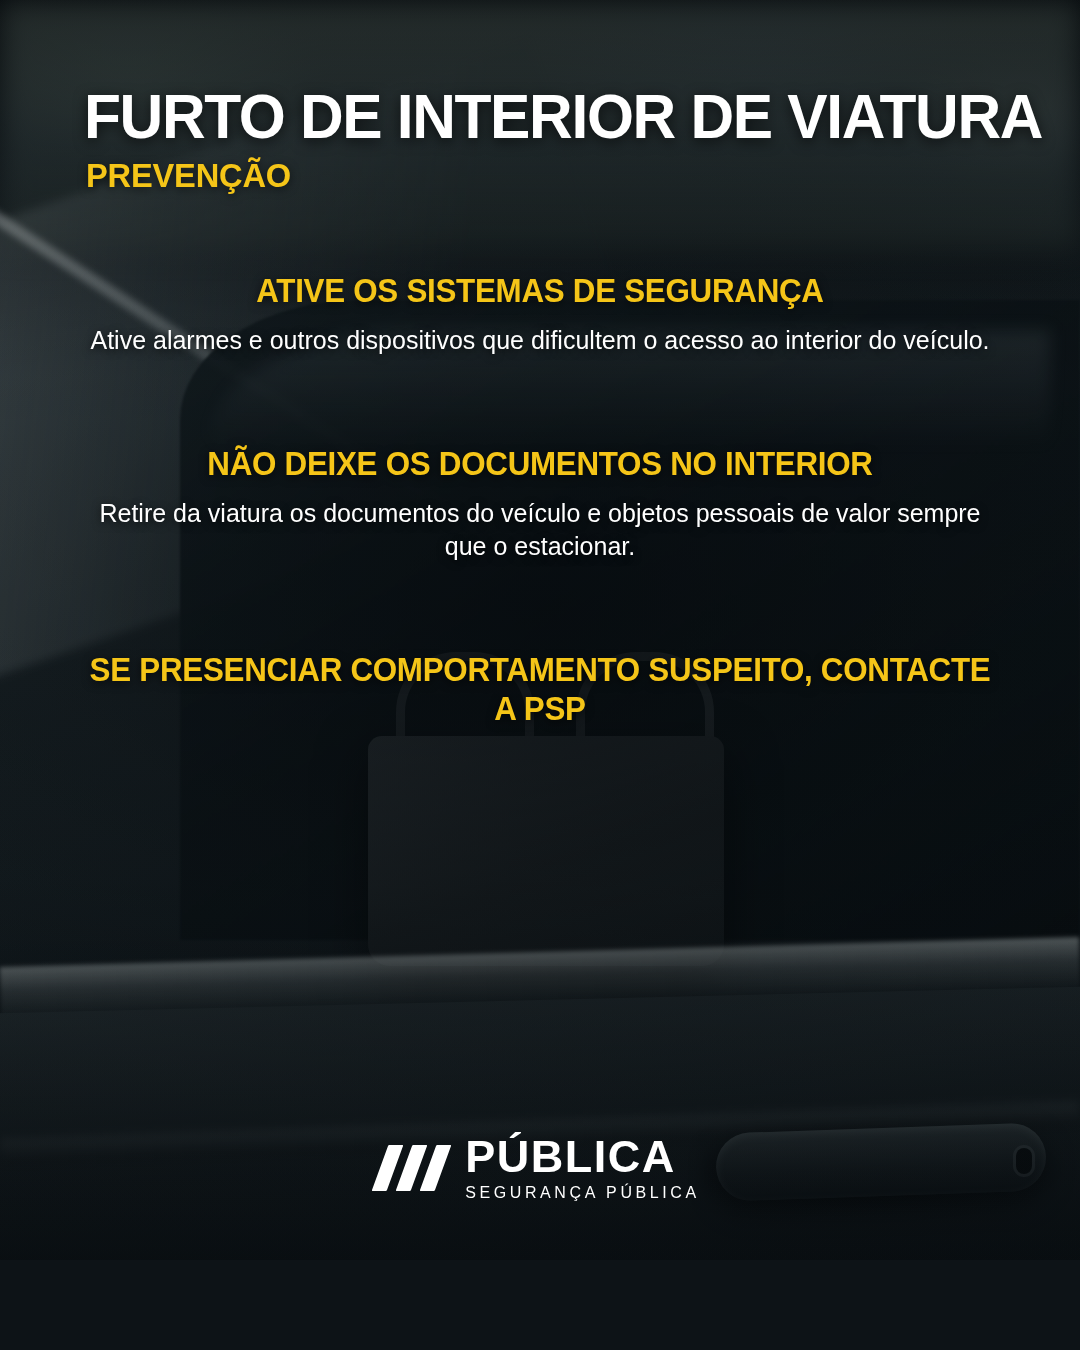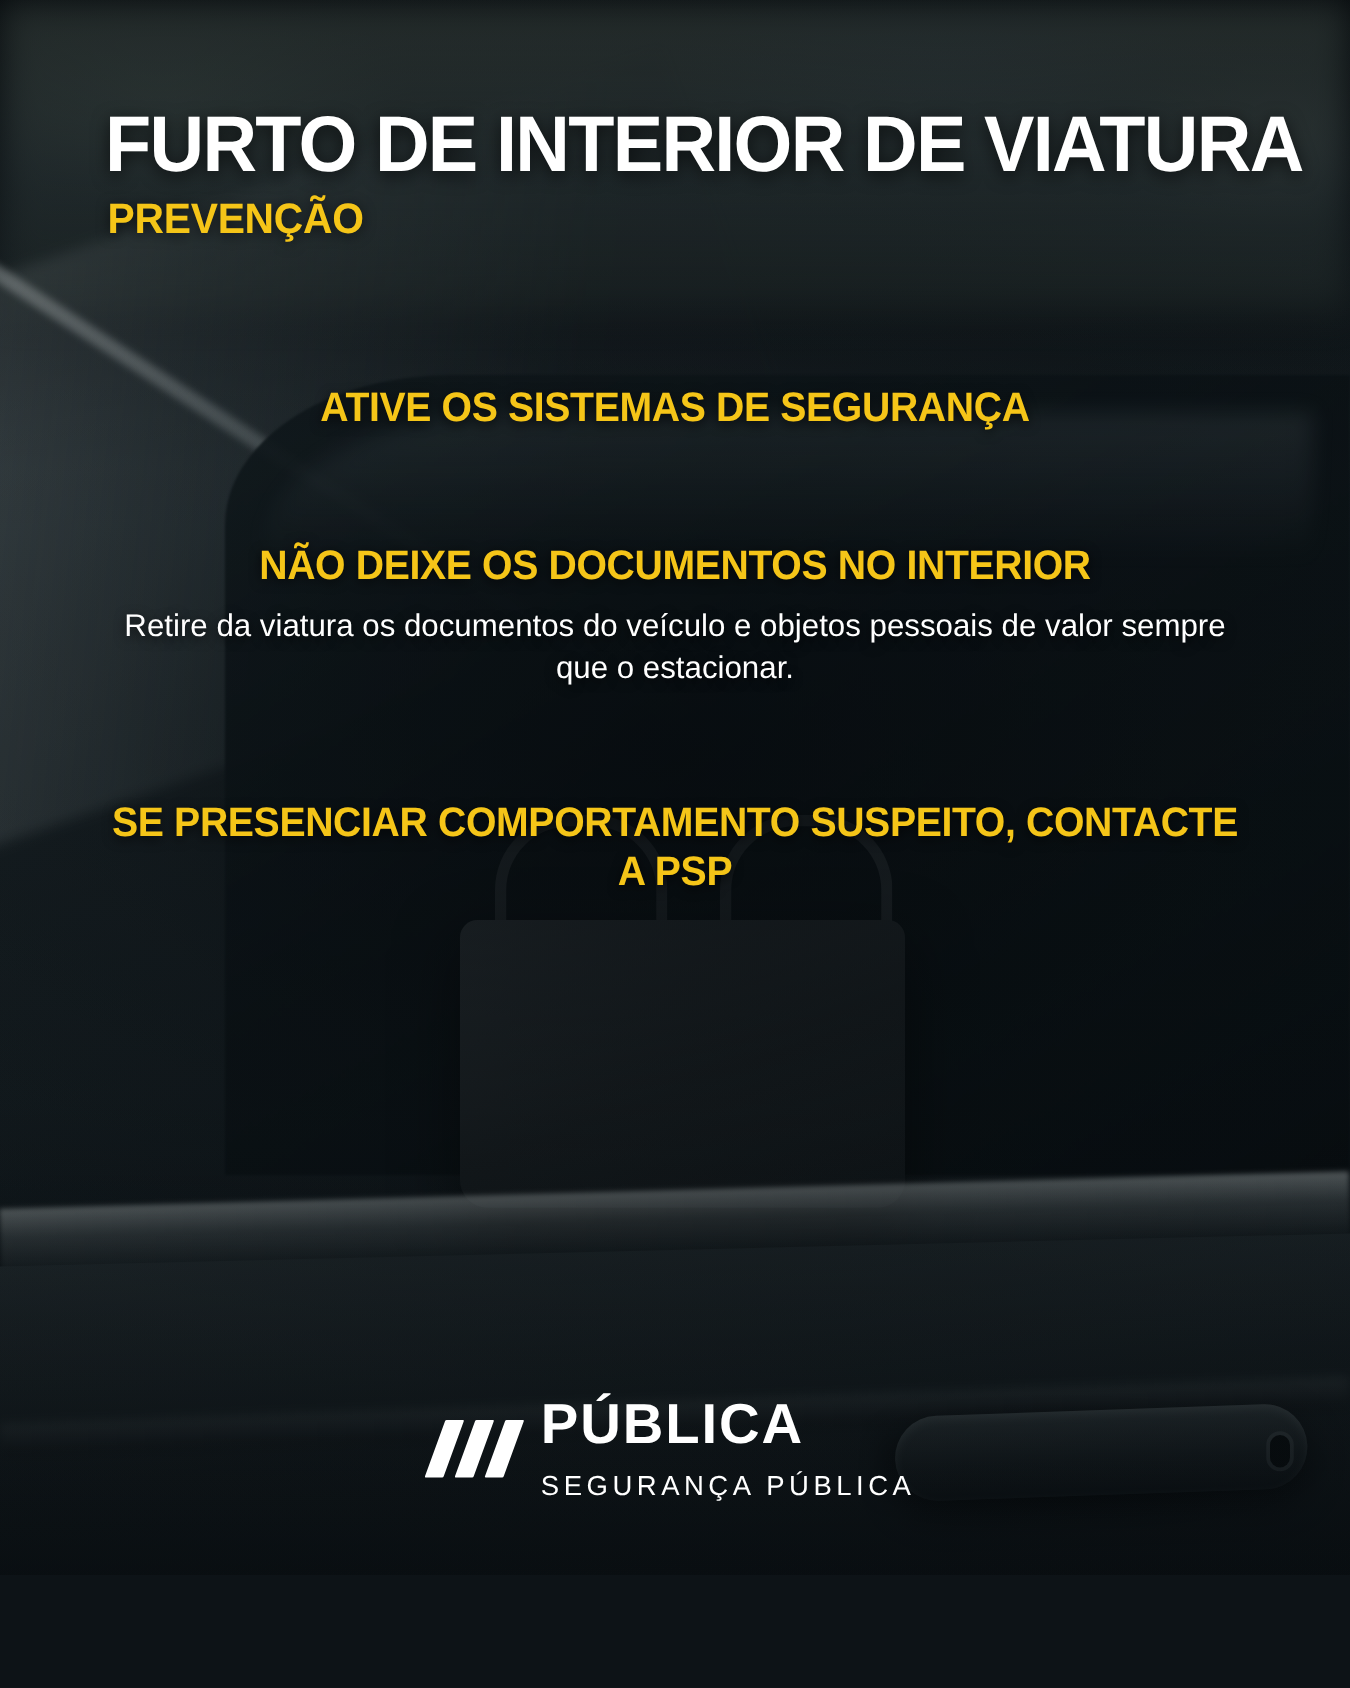--- a/index.html
+++ b/index.html
@@ -185,21 +185,21 @@
     color: #f5c518;
     font-size: 34px;
     font-weight: 700;
     letter-spacing: -0.2px;
     text-shadow: 0 2px 10px rgba(0,0,0,0.6);
     transform: scaleX(0.96);
     transform-origin: left center;
   }
 
   .tips {
-    margin-top: 112px;
+    margin-top: 77px;
     padding: 0 60px;
     display: flex;
     flex-direction: column;
     gap: 88px;
   }
   .tip {
     text-align: center;
   }
   .tip-title {
     margin: 0;
@@ -252,24 +252,24 @@
   }
   .logo-main {
     color: #ffffff;
     font-size: 45px;
     font-weight: 700;
     letter-spacing: 1.5px;
     line-height: 1;
   }
   .logo-sub {
     color: #ffffff;
-    font-size: 22px;
+    font-size: 16px;
     font-weight: 400;
     letter-spacing: 3.6px;
-    margin-top: 15px;
+    margin-top: 5px;
   }
 </style>
 </head>
 <body>
 
 <div class="poster">
 
   <div class="bg">
     <div class="bg-street"></div>
     <div class="pillar"></div>
@@ -292,20 +292,21 @@
 
     <div class="header">
       <h1 class="title">FURTO DE INTERIOR DE VIATURA</h1>
       <div class="subtitle">PREVENÇÃO</div>
     </div>
 
     <div class="tips">
 
       <div class="tip">
         <h2 class="tip-title">ATIVE OS SISTEMAS DE SEGURANÇA</h2>
+        <p class="tip-text">Ative alarmes e outros dispositivos que dificultem o acesso ao interior do veículo.</p>
       </div>
 
       <div class="tip">
         <h2 class="tip-title">NÃO DEIXE OS DOCUMENTOS NO INTERIOR</h2>
         <p class="tip-text">Retire da viatura os documentos do veículo e objetos pessoais de valor sempre que o estacionar.</p>
       </div>
 
       <div class="tip">
         <h2 class="tip-title">SE PRESENCIAR COMPORTAMENTO SUSPEITO, CONTACTE A PSP</h2>
       </div>

